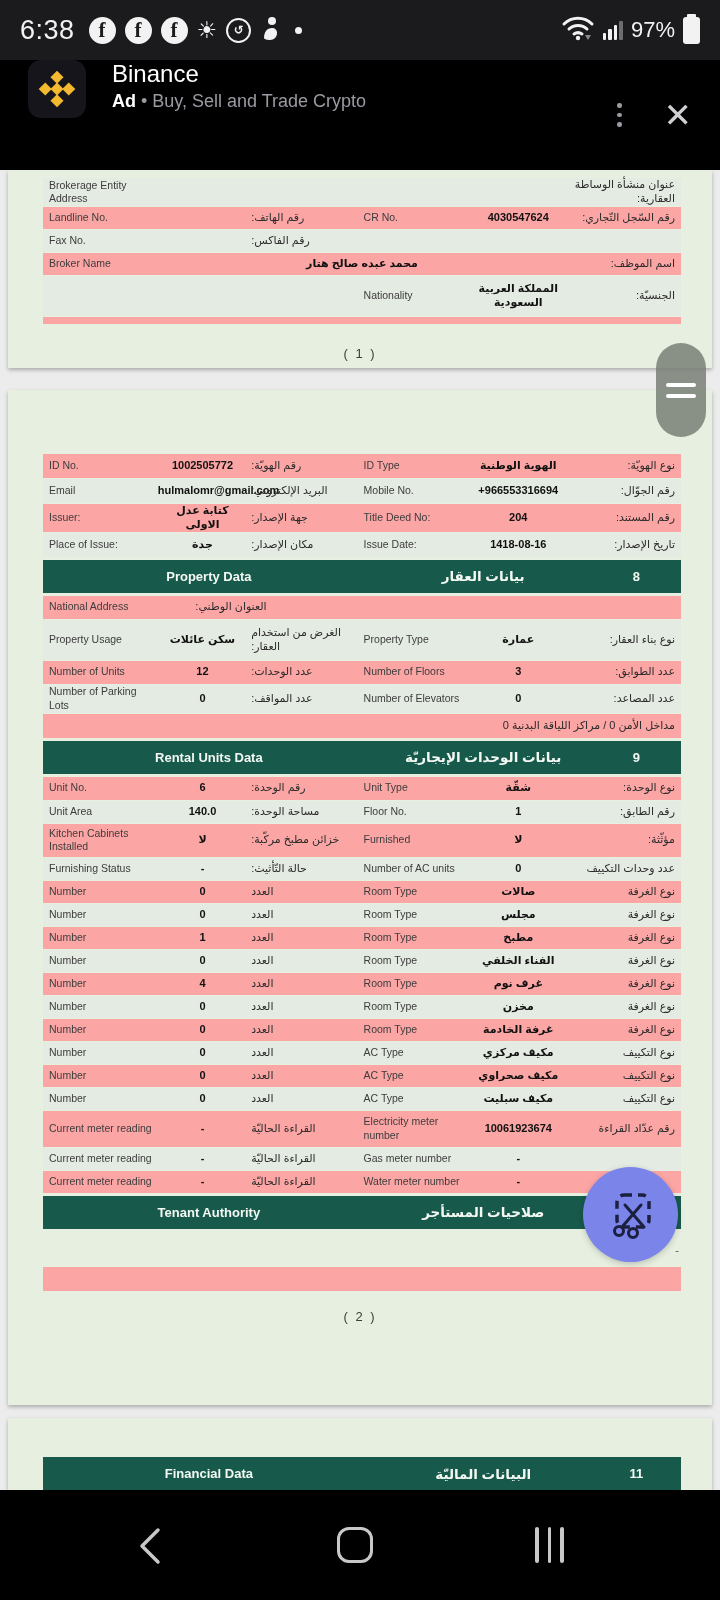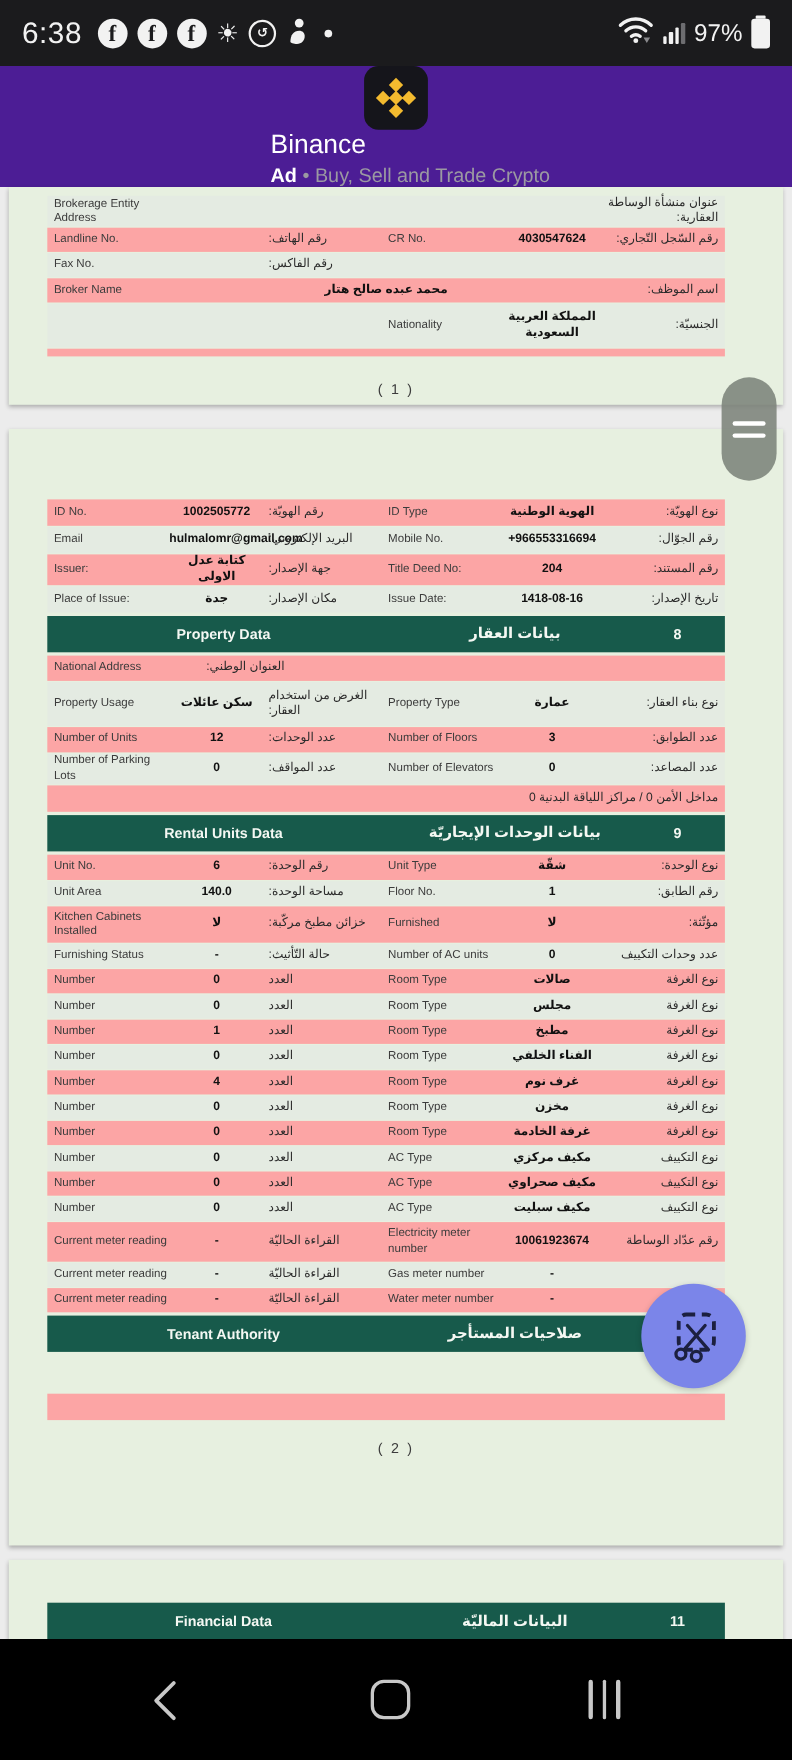--- a/index.html
+++ b/index.html
@@ -20,38 +20,38 @@
   .sb-batt-txt{font-size:22px;}
   .batt{width:17px;height:27px;background:#f2f2f2;border-radius:3px;position:relative;}
   .batt:before{content:"";position:absolute;top:-3px;left:4px;right:4px;height:3px;background:#f2f2f2;border-radius:1px 1px 0 0;}
   .sigbars{display:flex;align-items:flex-end;gap:2px;height:20px;}
   .sigbars i{width:3.5px;background:#f2f2f2;border-radius:1px;display:block;}
   .sigbars i:nth-child(1){height:7px;}
   .sigbars i:nth-child(2){height:11px;}
   .sigbars i:nth-child(3){height:15px;}
   .sigbars i:nth-child(4){height:19px;background:#6d6d70;}
   
-  .ad-banner{height:110px;background:#4c1d95;display:flex;align-items:center;padding:0 28px;box-sizing:border-box;flex-direction:column;}
+  .ad-banner{height:110px;background:#000000;display:flex;padding:0 28px;box-sizing:border-box;}
   .binance-logo{width:58px;height:58px;background:#15151b;border-radius:13px;display:flex;align-items:center;justify-content:center;flex:0 0 auto;}
   .ad-text{margin-left:26px;}
   .ad-title{color:#ffffff;font-size:24px;line-height:1.15;}
   .ad-sub{font-size:18px;color:#9b99a2;margin-top:3px;}
   .ad-sub b{color:#ffffff;}
   .ad-actions{margin-left:auto;display:flex;align-items:center;gap:36px;}
   .kebab{display:flex;flex-direction:column;gap:5px;padding:6px;}
   .kebab i{width:4.5px;height:4.5px;border-radius:50%;background:#9b99a2;display:block;}
   .ad-close{color:#cfcfd4;font-size:34px;line-height:1;font-weight:300;}
   
   .page-card{margin:0 8px;background:#e7f0e0;box-shadow:0 2px 4px rgba(0,0,0,.28);position:relative;box-sizing:border-box;overflow:hidden;}
   .page-gap1{height:22px;}
   .page-gap2{height:13px;}
   #page1{height:198px;padding-top:8px;}
   #page2{height:1015px;padding-top:64px;}
   #page3{height:182px;padding-top:37px;}
-  .content{margin-left:35px;margin-right:53px;}
+  .content{margin-left:35px;margin-right:31px;}
   .tbl{display:flex;flex-direction:column;gap:1px;background:transparent;}
   .row{display:flex;align-items:center;min-height:22px;font-size:10.5px;color:#3c3c3c;line-height:1.25;}
   .row.g{background:#e4ebe2;}
   .row.w{background:#fca5a5;}
   .c-en1{width:18%;box-sizing:border-box;padding-left:6px;text-align:left;}
   .c-v1{width:14%;text-align:center;font-weight:bold;color:#111;font-size:11px;}
   .c-a1{width:17%;text-align:left;direction:rtl;color:#2b2b2b;font-size:11px;box-sizing:border-box;padding-left:4px;}
   .c-en2{width:17%;box-sizing:border-box;padding-left:8px;text-align:left;}
   .c-v2{width:17%;text-align:center;font-weight:bold;color:#111;font-size:11px;}
   .c-a2{width:17%;text-align:right;direction:rtl;color:#2b2b2b;font-size:11px;box-sizing:border-box;padding-right:6px;}
@@ -379,21 +379,21 @@
           <span class="c-en2">AC Type</span>
           <span class="c-v2" dir="auto">مكيف سبليت</span>
           <span class="c-a2" dir="auto">نوع التكييف</span>
         </div>
         <div class="row w" style="min-height: 36px;">
           <span class="c-en1">Current meter reading</span>
           <span class="c-v1" dir="auto">-</span>
           <span class="c-a1" dir="auto">القراءة الحاليّة</span>
           <span class="c-en2">Electricity meter number</span>
           <span class="c-v2" dir="auto">10061923674</span>
-          <span class="c-a2" dir="auto">رقم عدّاد الوساطة</span>
+          <span class="c-a2" dir="auto">رقم عدّاد القراءة</span>
         </div>
         <div class="row g">
           <span class="c-en1">Current meter reading</span>
           <span class="c-v1" dir="auto">-</span>
           <span class="c-a1" dir="auto">القراءة الحاليّة</span>
           <span class="c-en2">Gas meter number</span>
           <span class="c-v2" dir="auto">-</span>
           <span class="c-a2" dir="auto"></span>
         </div>
         <div class="row w">

